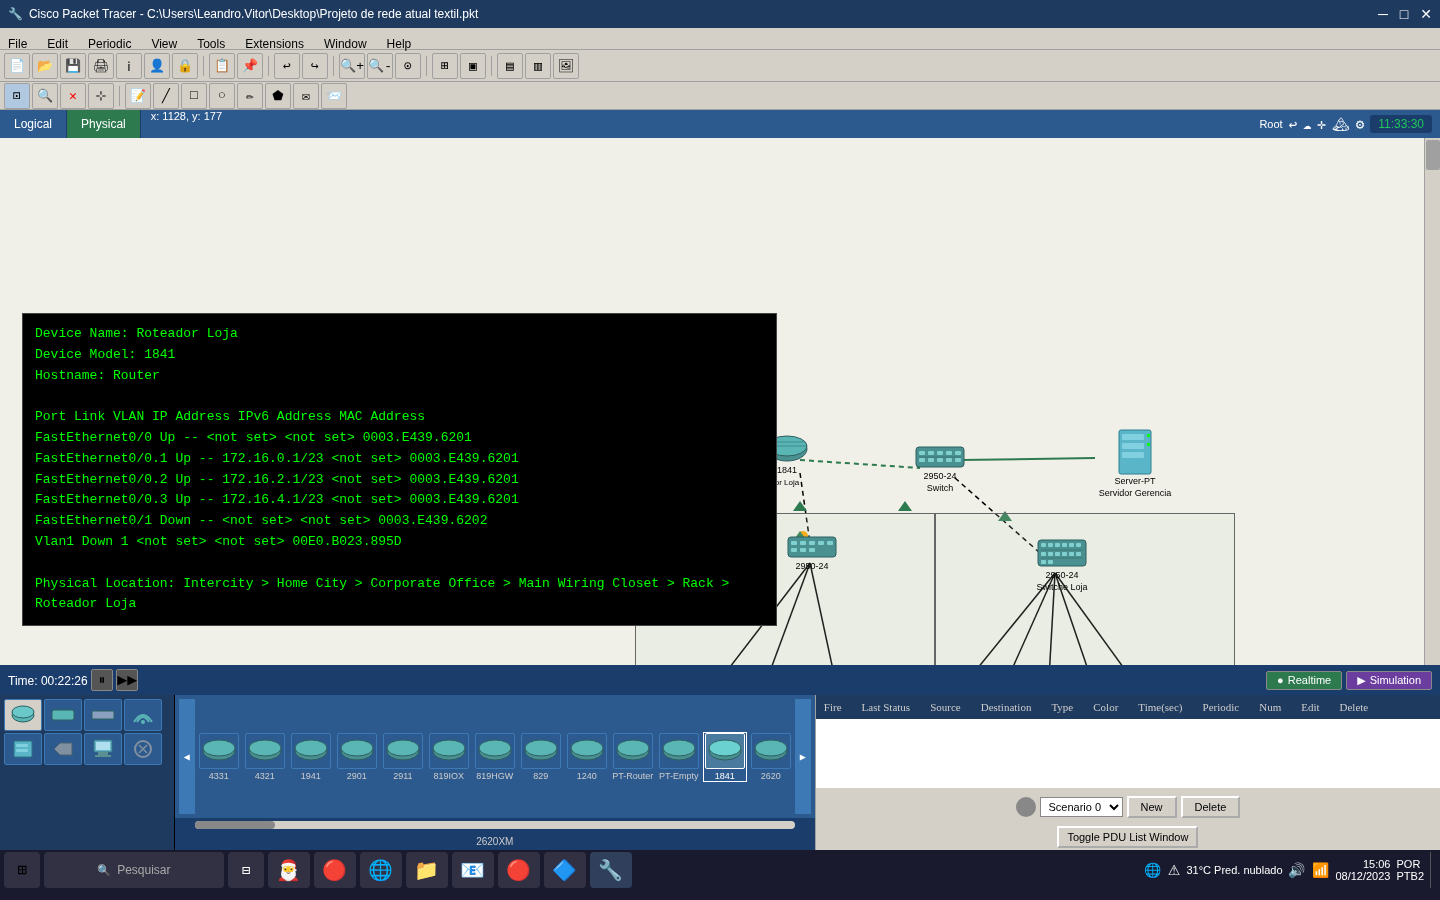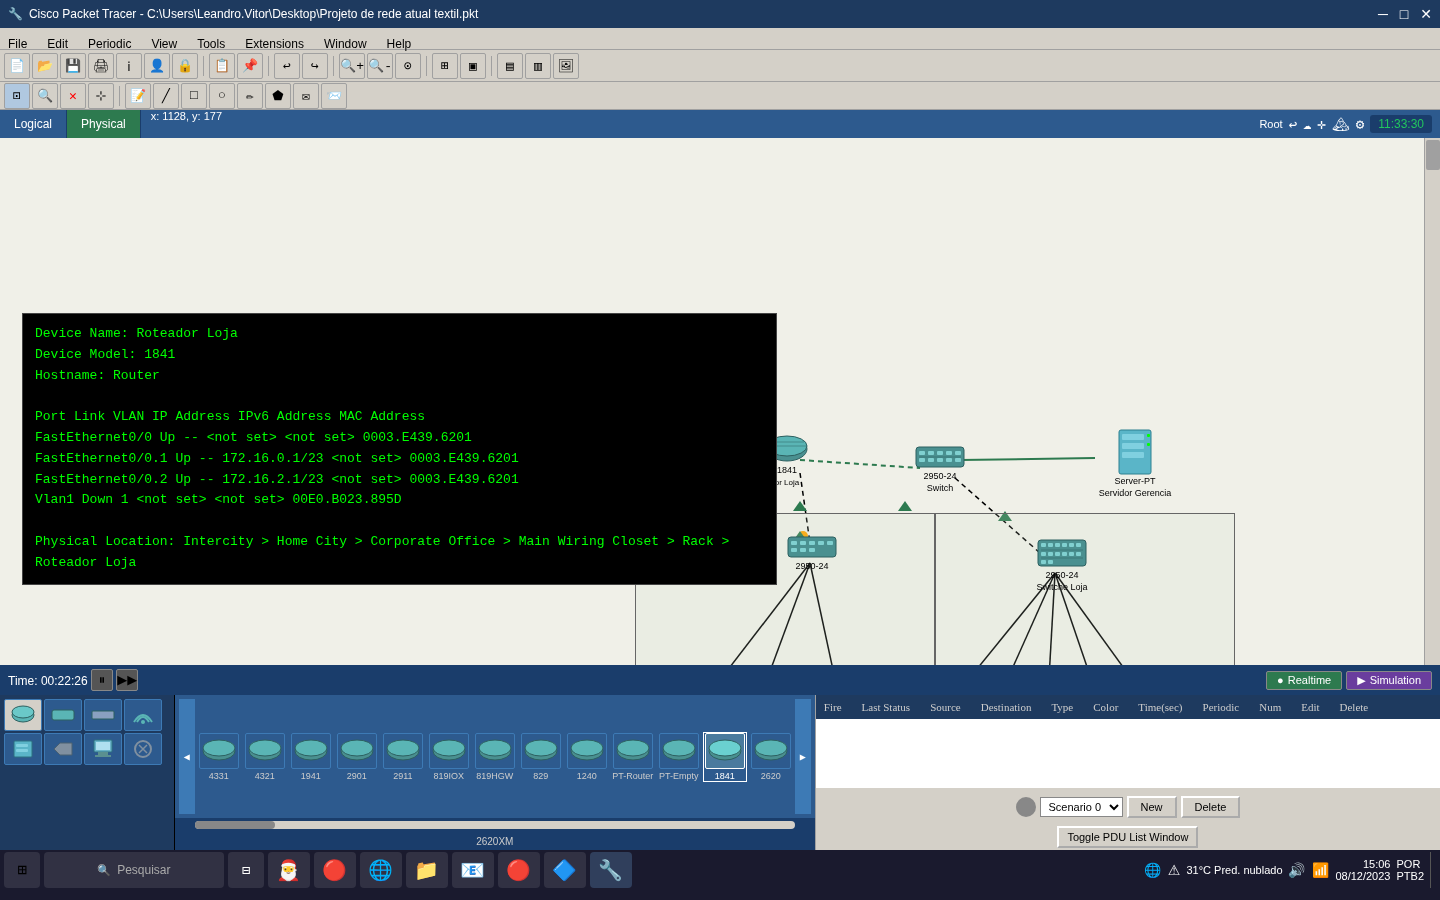--- a/index.html
+++ b/index.html
@@ -613,20 +613,22 @@
 
   <div id="device-popup">
     <div>Device Name: Roteador Loja</div>
     <div>Device Model: 1841</div>
     <div>Hostname: Router</div>
     <div>&nbsp;</div>
     <div>Port            Link    VLAN    IP Address          IPv6 Address                    MAC Address</div>
     <div>FastEthernet0/0     Up      --      &lt;not set&gt;           &lt;not set&gt;                       0003.E439.6201</div>
     <div>FastEthernet0/0.1   Up      --      172.16.0.1/23       &lt;not set&gt;                       0003.E439.6201</div>
     <div>FastEthernet0/0.2   Up      --      172.16.2.1/23       &lt;not set&gt;                       0003.E439.6201</div>
+    <div>FastEthernet0/0.3   Up      --      172.16.4.1/23       &lt;not set&gt;                       0003.E439.6201</div>
+    <div>FastEthernet0/1     Down    --      &lt;not set&gt;           &lt;not set&gt;                       0003.E439.6202</div>
     <div>Vlan1               Down    1       &lt;not set&gt;           &lt;not set&gt;                       00E0.B023.895D</div>
     <div>&nbsp;</div>
     <div>Physical Location: Intercity &gt; Home City &gt; Corporate Office &gt; Main Wiring Closet &gt; Rack &gt; Roteador Loja</div>
   </div>
 
   <div id="main-scrollbar">
     <div class="scrollbar-thumb"></div>
   </div>
 </div>
 

